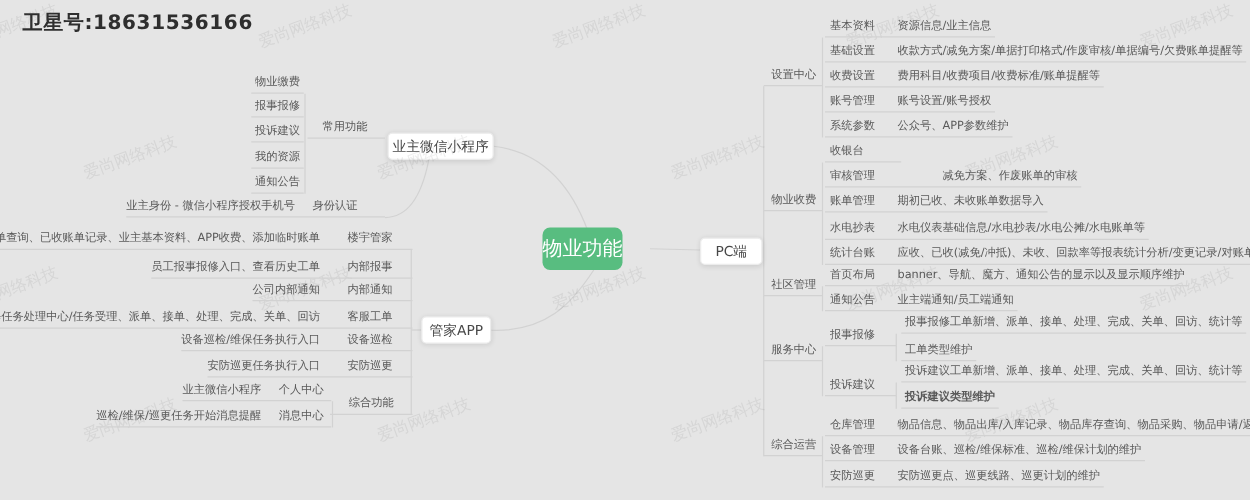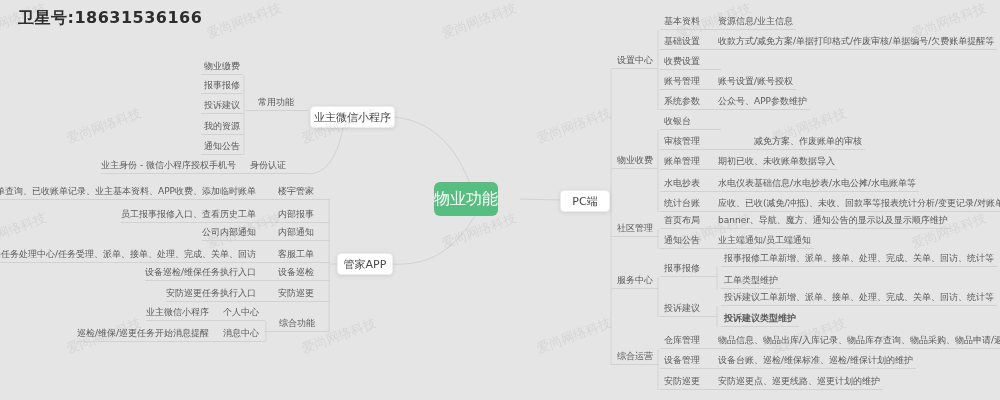--- a/index.html
+++ b/index.html
@@ -138,20 +138,21 @@
     <div class="row ul" style="left: 660px; top: 14px; padding-left: 4px; padding-right: 3px;">
       <span class="lblspan w54">基本资料</span>
       <span class="lblspan">资源信息/业主信息</span>
     </div>
     <div class="row ul" style="left: 660px; top: 34px; padding-left: 4px; padding-right: 3px;">
       <span class="lblspan w54">基础设置</span>
       <span class="lblspan">收款方式/减免方案/单据打印格式/作废审核/单据编号/欠费账单提醒等</span>
     </div>
     <div class="row ul" style="left: 660px; top: 54px; padding-left: 4px; padding-right: 3px;">
       <span class="lblspan w54">收费设置</span>
+      <span class="lblspan">费用科目/收费项目/收费标准/账单提醒等</span>
     </div>
     <div class="row ul" style="left: 660px; top: 74px; padding-left: 4px; padding-right: 3px;">
       <span class="lblspan w54">账号管理</span>
       <span class="lblspan">账号设置/账号授权</span>
     </div>
     <div class="row ul" style="left: 660px; top: 94px; padding-left: 4px; padding-right: 3px;">
       <span class="lblspan w54">系统参数</span>
       <span class="lblspan">公众号、APP参数维护</span>
     </div>
     <div class="row ul" style="left: 611px; top: 153px; width: 47px; padding-left: 6px;">物业收费</div>

